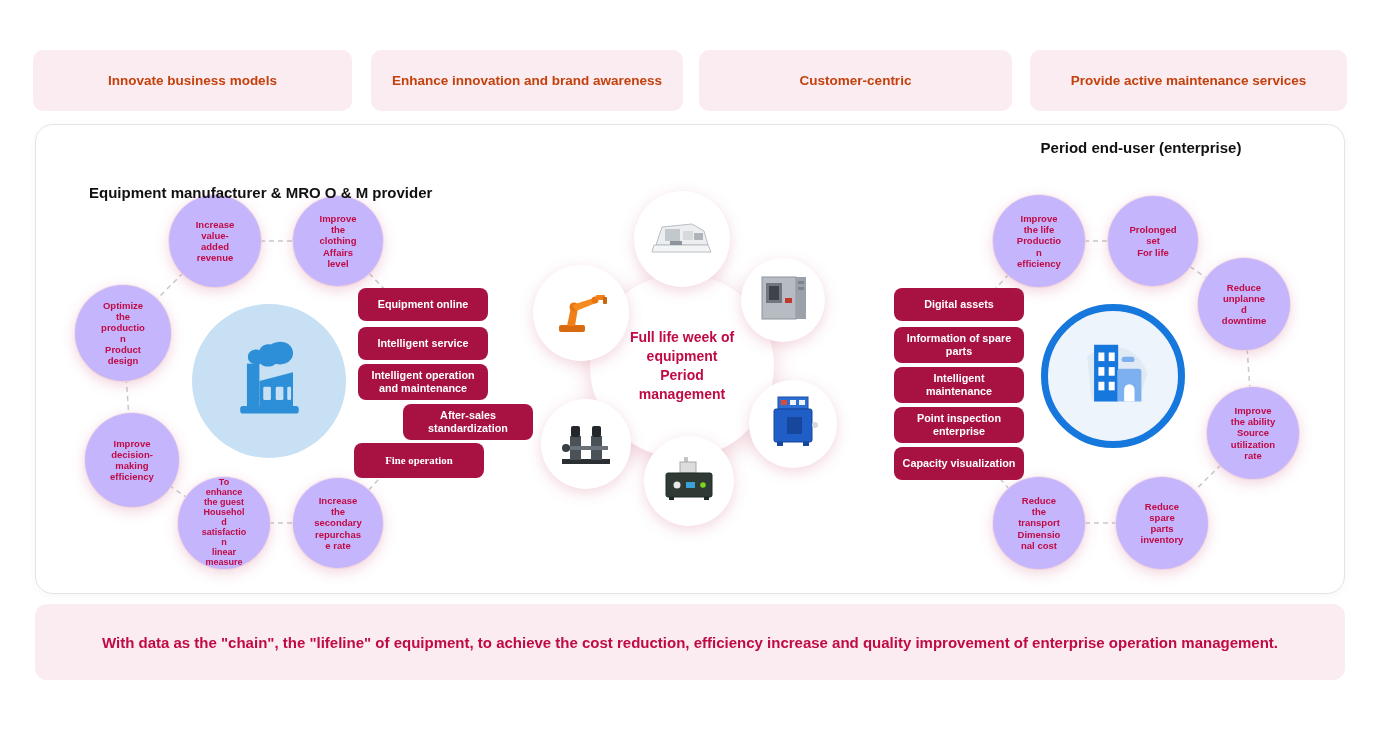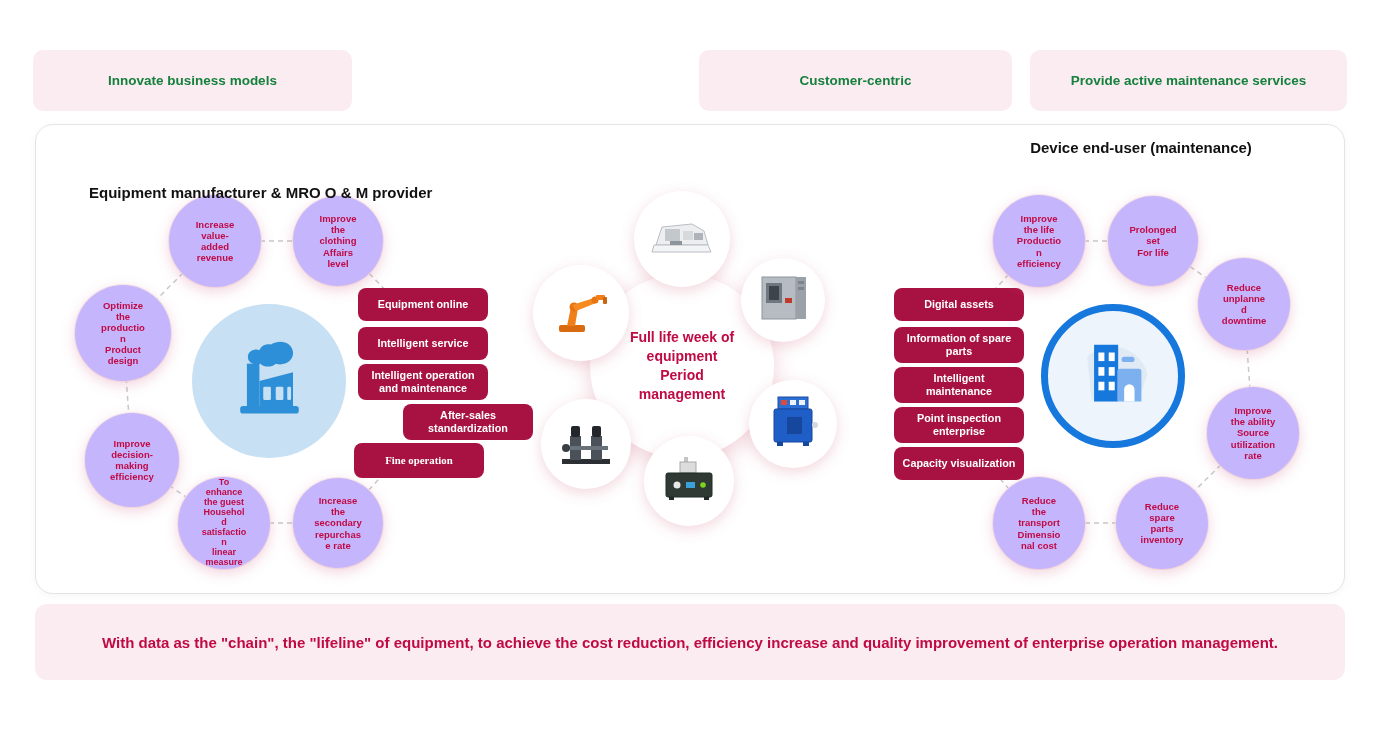--- a/index.html
+++ b/index.html
@@ -2,21 +2,21 @@
 <html><head>
 <meta charset="utf-8">
 <style>
   * { margin:0; padding:0; box-sizing:border-box; }
   html,body { width:1380px; height:730px; background:#ffffff; font-family:"Liberation Sans", sans-serif; }
   .page { position:relative; width:1380px; height:730px; background:#fff; overflow:hidden; }
 
   
   .top-box { position:absolute; top:50px; height:61px; background:#fbecf1; border-radius:10px;
     display:flex; align-items:center; justify-content:center; }
-  .top-box span { color:#15803d; font-weight:700; font-size:13.5px; }
+  .top-box span { color:#c2410c; font-weight:700; font-size:13.5px; }
 
   
   .panel { position:absolute; left:35px; top:124px; width:1310px; height:470px;
     background:#fff; border:1px solid #e4e4e6; border-radius:18px; box-shadow:0 2px 8px rgba(0,0,0,0.04); }
   .connectors { position:absolute; left:0; top:0; width:1310px; height:470px; z-index:0; }
   .heading { position:absolute; color:#111; font-weight:700; font-size:15px; z-index:3; }
 
   
   .node { position:absolute; background:#c4b5fd; border-radius:50%;
     box-shadow:0 4px 14px rgba(205,95,125,0.28), 0 0 0 1px rgba(250,235,240,0.9);
@@ -46,20 +46,23 @@
     border-radius:12px; display:flex; align-items:center; justify-content:center; }
   .banner span { color:#c00a44; font-weight:700; font-size:15px; text-align:center; padding:0 40px; }
 </style>
 </head>
 <body>
 
 <div class="page">
 
   <div class="top-box" style="left:33px;width:319px;">
     <span>Innovate business models</span>
+  </div>
+  <div class="top-box" style="left:371px;width:312px;">
+    <span>Enhance innovation and brand awareness</span>
   </div>
   <div class="top-box" style="left:699px;width:313px;">
     <span>Customer-centric</span>
   </div>
   <div class="top-box" style="left:1030px;width:317px;">
     <span>Provide active maintenance services</span>
   </div>
 
   <div class="panel">
 
@@ -76,21 +79,21 @@
         <line x1="1117" y1="116" x2="1208" y2="179"></line>
         <line x1="1208" y1="179" x2="1217" y2="308"></line>
         <line x1="1217" y1="308" x2="1126" y2="398"></line>
         <line x1="1126" y1="398" x2="1003" y2="398"></line>
         <line x1="1003" y1="116" x2="952" y2="172"></line>
         <line x1="1003" y1="398" x2="952" y2="340"></line>
       </g>
     </svg>
 
     <div class="heading" style="left:53px;top:18px;margin-top:41px;">Equipment manufacturer &amp; MRO O &amp; M provider</div>
-    <div class="heading" style="left:975px;top:14px;width:260px;text-align:center;">Device end-user (maintenance)</div>
+    <div class="heading" style="left:975px;top:14px;width:260px;text-align:center;">Period end-user (enterprise)</div>
 
     <div class="node" style="left:133px;top:70px;width:92px;height:92px;">
       <span class="node-text">Increase
 value-
 added
 revenue</span>
       </div>
     <div class="node" style="left:257px;top:71px;width:90px;height:90px;">
       <span class="node-text">Improve
 the

